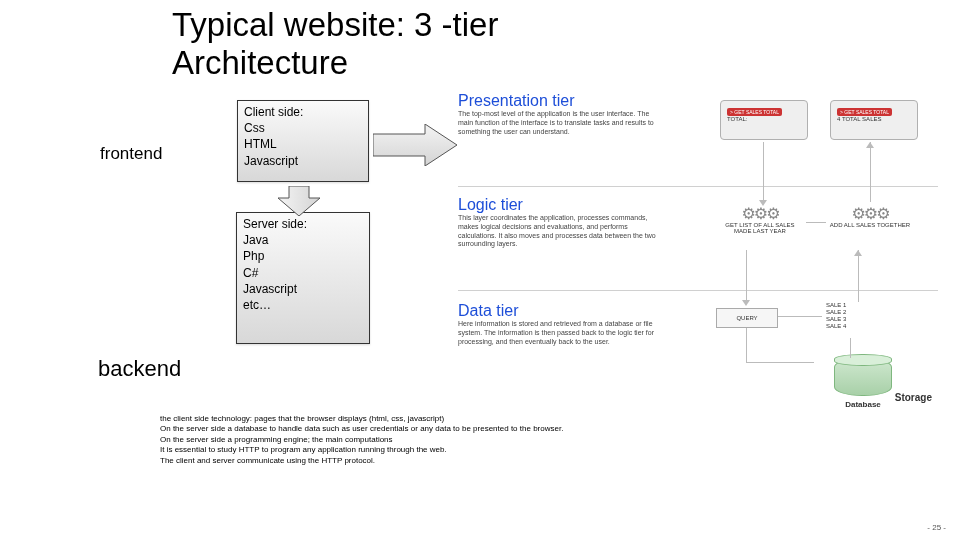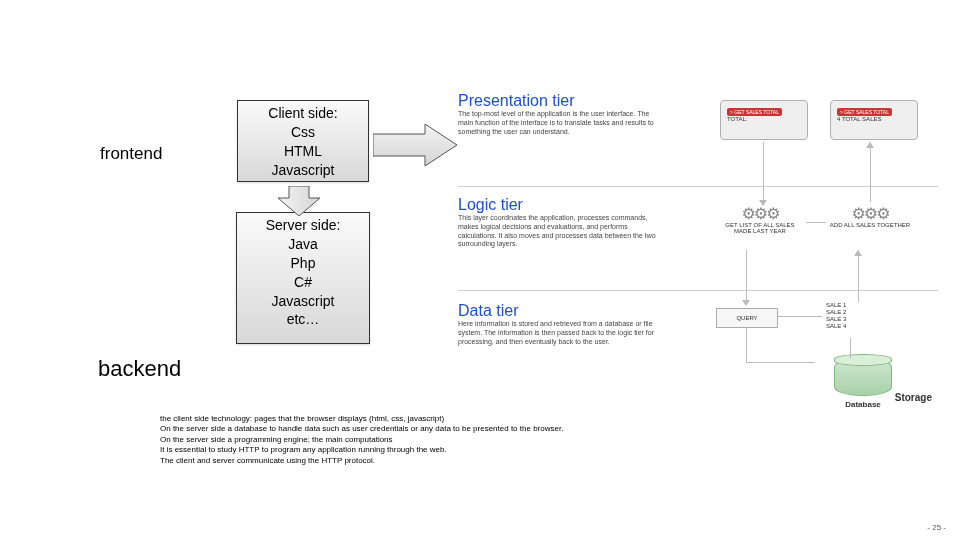--- a/index.html
+++ b/index.html
@@ -1,20 +1,20 @@
 <!DOCTYPE html>
 <html><head>
 <meta charset="utf-8">
 <style>
   html,body{margin:0;padding:0;width:960px;height:540px;font-family:Arial,Helvetica,sans-serif;background:#fff;color:#000;overflow:hidden}
   .slide{position:relative;width:960px;height:540px}
   .title{position:absolute;left:172px;top:6px;font-size:33px;font-weight:400;line-height:1.15}
   .frontend-label{position:absolute;left:100px;top:144px;font-size:17px}
   .backend-label{position:absolute;left:98px;top:356px;font-size:22px}
-  .box{position:absolute;border:1px solid #333;text-align:center;font-size:14px;line-height:1.35;background:linear-gradient(to bottom,#fafafa 0%,#d8d8d8 100%);box-shadow:0 1px 2px rgba(0,0,0,.15)}
+  .box{position:absolute;border:1px solid #333;text-align:left;font-size:12px;line-height:1.35;background:linear-gradient(to bottom,#fafafa 0%,#d8d8d8 100%);box-shadow:0 1px 2px rgba(0,0,0,.15)}
   .box .hdr{padding:3px 6px 0;font-weight:400}
   .box .line{padding:0 6px}
   .client-box{left:237px;top:100px;width:130px;height:80px}
   .server-box{left:236px;top:212px;width:132px;height:130px}
   .arrow{position:absolute;pointer-events:none}
   .arrow svg{display:block}
   .arrow-right{left:373px;top:124px}
   .arrow-down{left:278px;top:186px}
   .notes{position:absolute;left:160px;top:414px;width:530px;font-size:8px;line-height:1.3;color:#000}
   .page-num{position:absolute;right:14px;bottom:8px;font-size:8px;color:#555}
@@ -47,20 +47,24 @@
   .dline{position:absolute;background:#bbb}
   .darrow-v{width:1px}
   .darrow-h{height:1px}
   .dhead{position:absolute;width:0;height:0;border-style:solid}
 </style>
 </head>
 <body>
 
 <div class="slide">
 
+  <div class="title">
+    <span>Typical website: 3 -tier</span><br>
+    <span>Architecture</span>
+  </div>
 
   <div class="frontend-label">frontend</div>
   <div class="backend-label">backend</div>
 
   <div class="box client-box">
     <div class="hdr">Client side:</div>
     <div class="line">Css</div>
     <div class="line">HTML</div>
     <div class="line">Javascript</div>
   </div>

